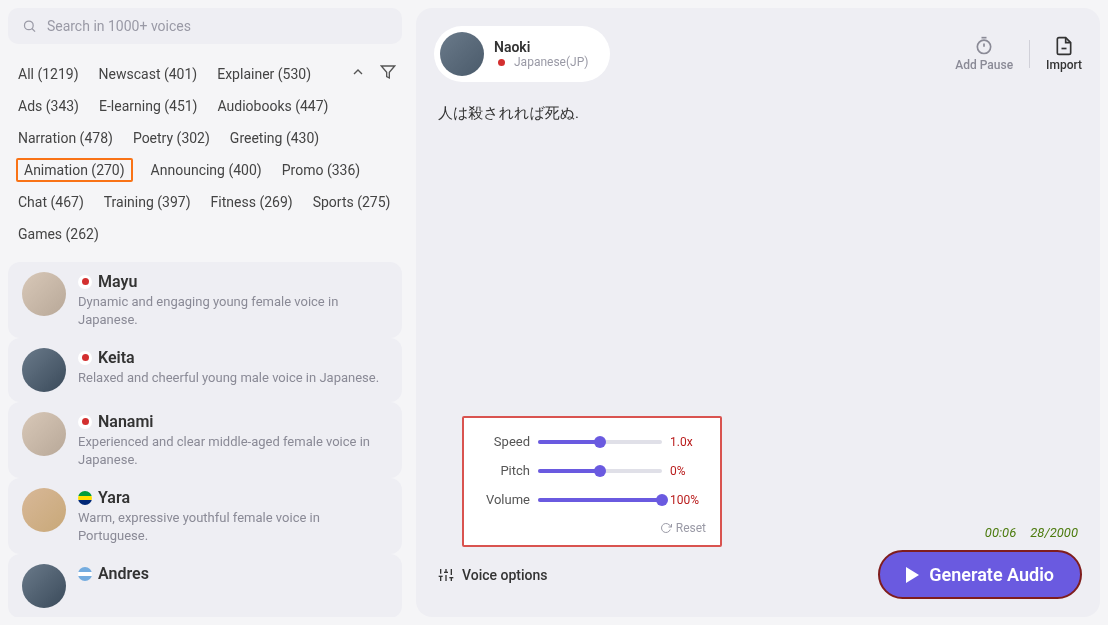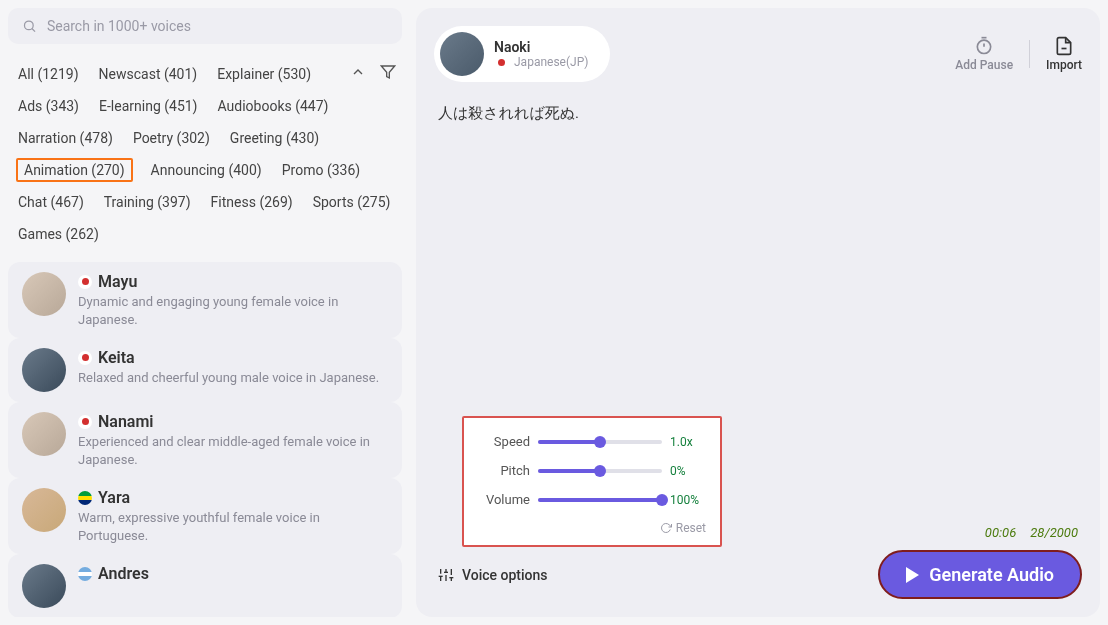--- a/index.html
+++ b/index.html
@@ -43,21 +43,21 @@
 
   .text-area { flex: 1; padding: 4px 4px; font-size: 15px; color: #333; }
   
   .voice-options-panel { position: absolute; left: 18px; bottom: 70px; width: 260px; background: #fff; border: 2px solid #d9534f; border-radius: 2px; padding: 16px 14px 10px; margin-left: 28px; }
   .slider-row { display: flex; align-items: center; gap: 8px; margin-bottom: 14px; }
   .slider-row:last-of-type { margin-bottom: 8px; }
   .slider-label { width: 52px; text-align: right; font-size: 13px; color: #555; }
   .slider-track { flex: 1; height: 4px; background: #e0e0e8; border-radius: 2px; position: relative; }
   .slider-fill { height: 100%; background: #6a5ae0; border-radius: 2px; }
   .slider-thumb { width: 12px; height: 12px; background: #6a5ae0; border-radius: 50%; position: absolute; top: -4px; transform: translateX(-50%); }
-  .slider-val { width: 36px; font-size: 12px; color: #15803d; }
+  .slider-val { width: 36px; font-size: 12px; color: #b91c1c; }
   .reset-row { display: flex; justify-content: flex-end; align-items: center; gap: 4px; color: #9a9aa6; font-size: 12px; cursor: pointer; }
   .reset-icon { width: 12px; height: 12px; }
 
   .footer-row1 { display: flex; justify-content: flex-end; gap: 14px; font-size: 13px; color: #4d7c0f; margin-bottom: 10px; padding-right: 4px; font-style: italic; }
   .footer-row2 { display: flex; justify-content: space-between; align-items: center; }
   .voice-opts-btn { display: flex; align-items: center; gap: 8px; color: #333; font-size: 14px; font-weight: 500; cursor: pointer; padding: 6px 4px; }
   .opts-icon { width: 16px; height: 16px; }
   .generate-btn { background: #6a5ae0; color: #fff; border: 2px solid #7f1d1d; border-radius: 26px; padding: 12px 26px; display: flex; align-items: center; gap: 10px; font-size: 18px; font-weight: 600; cursor: pointer; }
   .play-icon { width: 0; height: 0; border-top: 8px solid transparent; border-bottom: 8px solid transparent; border-left: 13px solid #fff; }
 </style>

